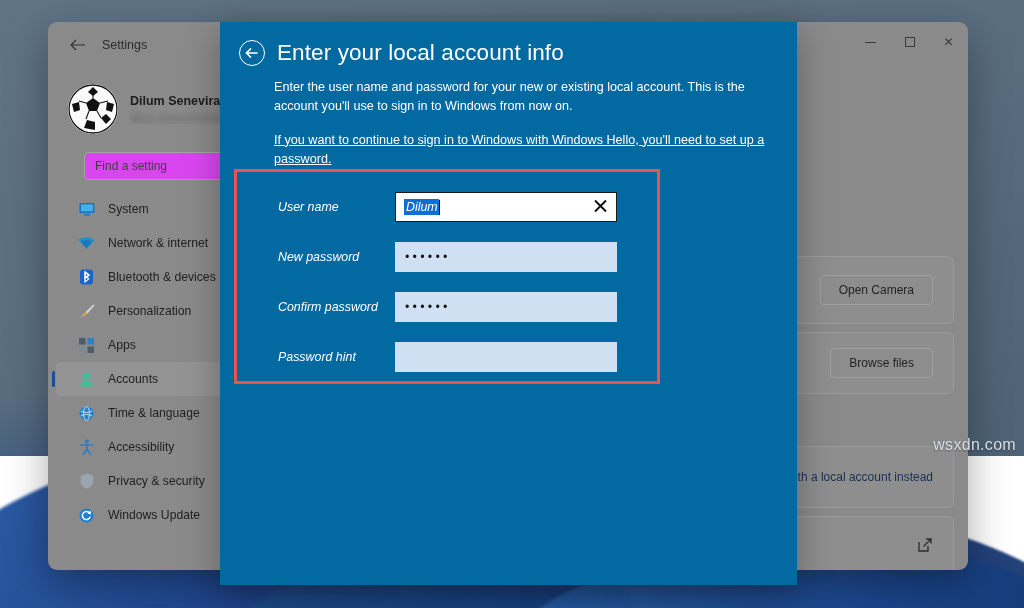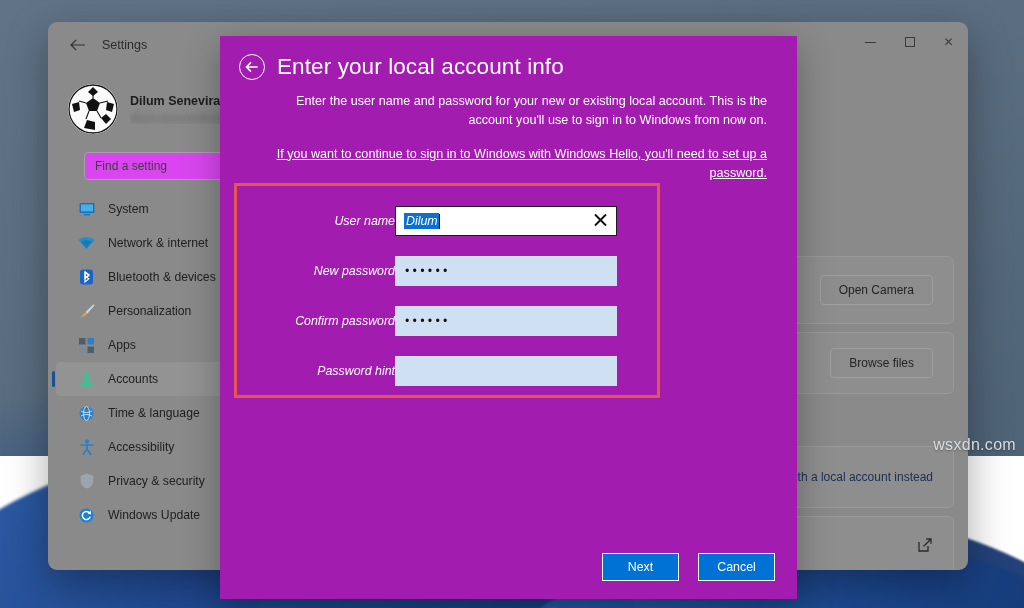--- a/index.html
+++ b/index.html
@@ -219,25 +219,24 @@
     color: #1a2f55;
     white-space: nowrap;
   }
   .ext-link-icon {
     color: #2b2b2b;
   }
 
   
   .dialog {
     position: absolute;
-    left: 220px; top: 36px;
+    left: 220px; top: 22px;
     width: 577px; height: 563px;
-    background: #a21caf;
+    background: #0369a1;
     box-shadow: 0 10px 34px rgba(0,0,0,.30);
-    text-align: right;
   }
   .dlg-head {
     display: flex;
     align-items: center;
     padding: 18px 0 0 19px;
   }
   .back-circle {
     width: 26px; height: 26px;
     border-radius: 50%;
     border: 1.6px solid #fff;
@@ -603,22 +602,18 @@
         <div class="form-row">
           <div class="form-label">Password hint</div>
           <div class="field">
             <span class="dots"></span>
           </div>
         </div>
 
       </div>
     </div>
 
-    <div class="dlg-footer">
-      <div class="dlg-btn">Next</div>
-      <div class="dlg-btn">Cancel</div>
-    </div>
 
   </div>
 
   <div class="watermark">wsxdn.com</div>
 
 </div>
 
 </body></html>

